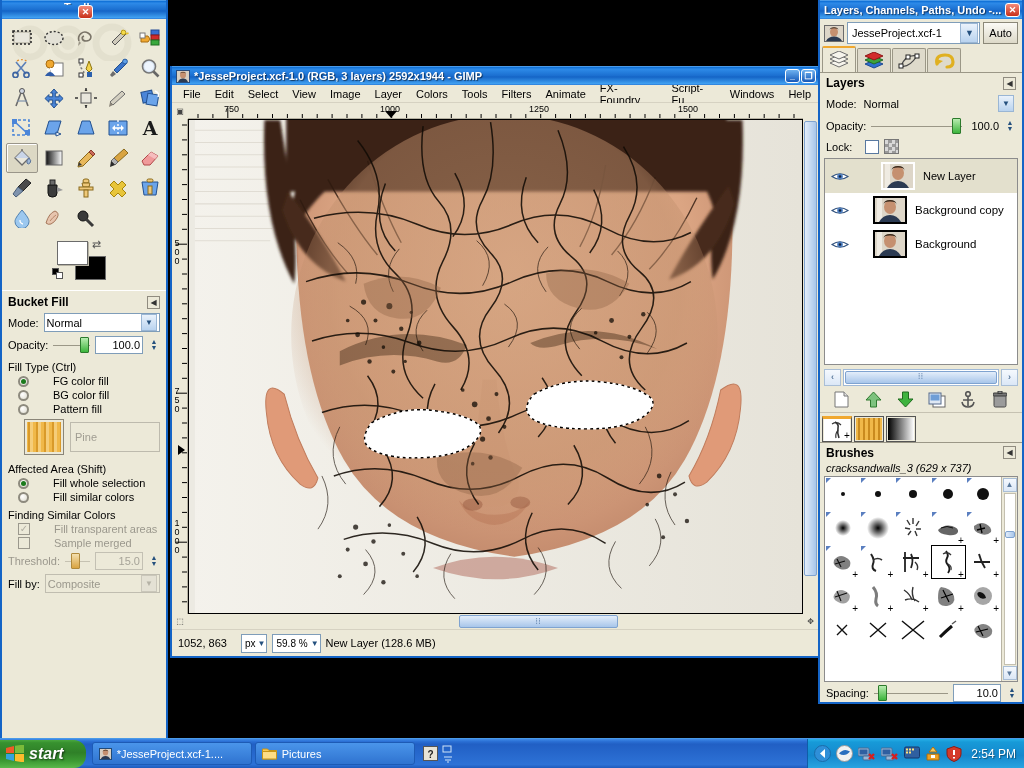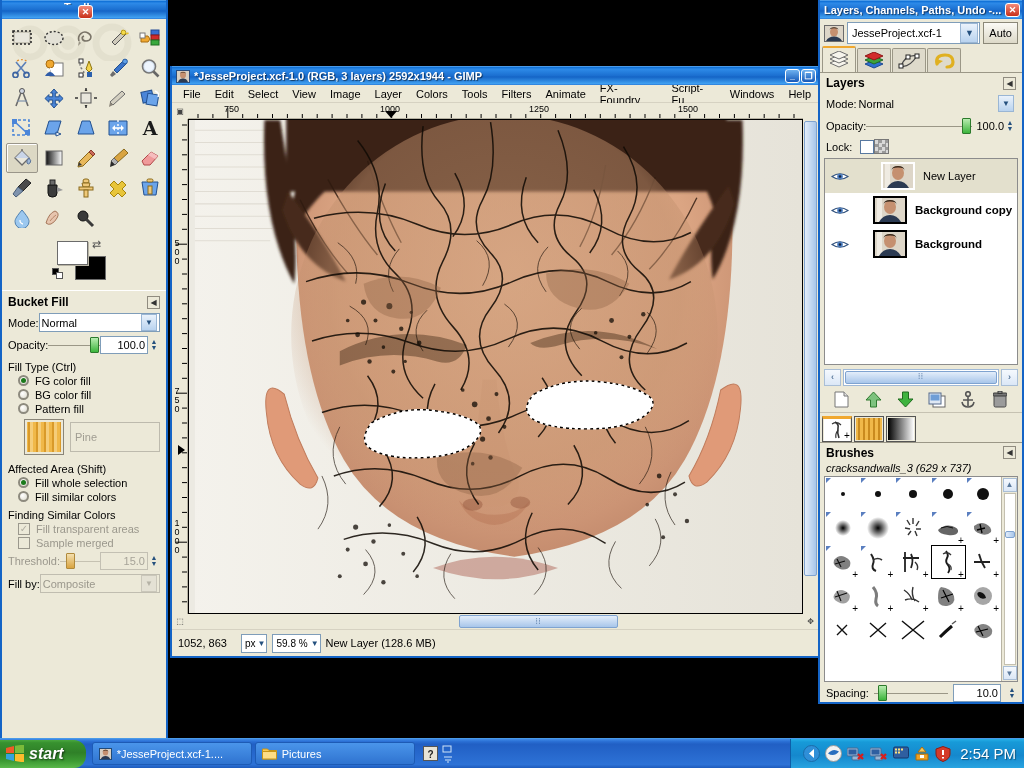--- a/index.html
+++ b/index.html
@@ -71,21 +71,21 @@
   .reset-ic i { position:absolute; display:block; border:1px solid #555; }
   .reset-ic i.b { left:0; top:0; width:7px; height:7px; background:#000; }
   .reset-ic i.w { left:4px; top:4px; width:7px; height:7px; background:#fff; }
 
   .tb-sep { height:1px; background:#aaa696; margin:1px 0 0 0; border-bottom:1px solid #fff; }
 
   
   .opt-header { display:flex; align-items:center; padding:4px 6px 2px 6px; }
   .opt-header b { font-size:12px; color:#000; flex:1; }
   .mini-btn { width:13px; height:13px; border:1px solid #908c80; background:#ece9d8; font-size:8px; display:flex; align-items:center; justify-content:center; color:#333; cursor:pointer; }
-  .row { display:flex; align-items:center; padding:2px 6px; }
+  .row { display:flex; align-items:center; padding:2px 6px; gap:5px; }
   .row label { color:#000; white-space:nowrap; }
   .row.dim label, .dim { color:#9b988d; }
   select.xpsel, .fakesel {
     flex:1; height:19px; border:1px solid #7f9db9; background:#fff;
     font-family:"Liberation Sans",sans-serif; font-size:11px; padding:0 2px;
     display:flex; align-items:center; color:#000;text-align:right;
   }
   .fakesel .caret {
     margin-left:auto; width:16px; height:17px;
     background:linear-gradient(180deg,#eaf2fb,#b9d3ef);
@@ -94,21 +94,21 @@
   }
   .fakesel.dim { background:#ece9d8; border-color:#c0bdb0; color:#9b988d; }
   .fakesel.dim .caret { background:#e4e1d4; border-color:#cac7ba; color:#b5b2a6; }
   .slider { flex:1; position:relative; height:16px; display:flex; align-items:center; }
   .slider .trk { height:1px; background:#9b9787; width:100%; }
   .slider .thumb { position:absolute; width:9px; height:16px; background:linear-gradient(180deg,#b8ecb0,#3cb53c); border:1px solid #2c7a2c; border-radius:1px; }
   .numbox { width:48px; height:18px; border:1px solid #7f9db9; background:#fff; text-align:right; padding:0 2px; display:flex; align-items:center; justify-content:flex-end; font-size:11px; }
   .numbox.dim { background:#ece9d8; border-color:#c3c0b3; color:#a6a398; }
   .spin { width:12px; height:18px; display:flex; flex-direction:column; justify-content:center; align-items:center; color:#24507e; font-size:7px; line-height:6px; }
   .grp-title { padding:5px 6px 1px 6px; font-size:11px; color:#000; }
-  .radio-row { display:flex; align-items:flex-start; gap:6px; padding:1px 6px 1px 16px; }
+  .radio-row { display:flex; align-items:center; gap:24px; padding:1px 6px 1px 16px; }
   .radio { width:11px; height:11px; border-radius:50%; border:2px solid #8d8a7e; background:radial-gradient(circle at 35% 35%,#fff,#dedbcd); position:relative; }
   .radio.on::after { content:""; position:absolute; left:2px; top:2px; width:3px; height:3px; border-radius:50%; background:#1c7a1c; box-shadow:0 0 0 1px #1c7a1c; }
   .chk { width:12px; height:12px; border:1px solid #9b988d; background:#ece9d8; color:#b0ada1; font-size:10px; line-height:10px; text-align:center; }
   .pattern-row { display:flex; align-items:center; gap:6px; padding:3px 6px 3px 22px; }
   .pattern-sw { width:40px; height:36px; border:1px solid #8a8578; background:repeating-linear-gradient(90deg,#f0b849 0 3px,#d99a2a 3px 5px,#f5cd7a 5px 8px); box-shadow: inset 0 0 0 2px #ece9d8; }
   .pat-name { flex:1; height:30px; border:1px solid #bdbaad; background:#ece9d8; color:#a09d92; display:flex; align-items:center; padding:0 4px; }
 
   
   #imgwin {
     position:absolute; left:170px; top:66px; width:650px; height:592px;
@@ -151,21 +151,21 @@
   .dtab.active { background:#ece9d8; border-top:2px solid #f0a830; height:26px; }
   .panel-header { display:flex; align-items:center; padding:3px 6px 2px 6px; }
   .panel-header b { flex:1; font-size:12px; }
   .layers-list { flex:1; margin:2px 4px; background:#fff; border:1px solid #8c8c8c; overflow:hidden; }
   .layer-row { display:flex; align-items:center; height:34px; padding:0 2px; gap:2px; }
   .layer-row.sel { background:#e3e0cd; }
   .eye { width:26px; display:flex; align-items:center; justify-content:center; cursor:pointer; }
   .lthumb { width:34px; height:28px; overflow:hidden; border:2px solid #000; margin-left:18px; }
   .layer-row.sel .lthumb { border:2px solid #fff; margin-left:26px; }
   .lname { padding-left:6px; font-size:11px; white-space:nowrap; overflow:hidden; }
-  .lname.bold { font-weight:bold; font-size:11.5px;text-align:center; }
+  .lname.bold { font-weight:normal; font-size:11.5px;text-align:center; }
   .dock-scroller { display:flex; align-items:center; gap:2px; padding:2px 4px; }
   .ds-btn { width:17px; height:17px; border:1px solid #a9bed6; background:linear-gradient(180deg,#f5f9fe,#dbe7f6); display:flex;align-items:center;justify-content:center; color:#5c7a9c; font-size:9px; font-weight:bold; cursor:pointer;}
   .ds-track { flex:1; height:17px; border:1px solid #9fb8d6; background:#fff; display:flex; align-items:center; }
   .ds-thumb { flex:1; height:13px; margin:0 1px; background:linear-gradient(180deg,#e3edfa,#a8c6ea); border:1px solid #7fa3d0; border-radius:2px; display:flex;align-items:center;justify-content:center;color:#4a6f9c;font-size:8px;letter-spacing:1px;}
   .layer-btns { display:flex; align-items:center; justify-content:space-around; padding:2px 6px; border-bottom:1px solid #c6c2b2; }
   .lbtn { width:24px; height:20px; display:flex;align-items:center;justify-content:center; cursor:pointer; }
   .brush-tabs { display:flex; align-items:flex-end; height:30px; padding-left:2px; border-bottom:1px solid #9b9787; }
   .btab { width:30px; height:26px; margin-right:2px; border:1px solid #555; display:flex;align-items:center;justify-content:center; cursor:pointer; overflow:hidden;}
   .btab.active { border-top:3px solid #f0a830; }
   .brush-name { padding:0 6px 2px 6px; font-size:11px; font-style:italic; }
@@ -196,24 +196,24 @@
     text-shadow:1px 1px 2px rgba(0,0,0,.6); cursor:pointer;
   }
   .tb-task {
     height:23px; min-width:160px; max-width:172px; margin-right:3px; padding:0 6px;
     background:linear-gradient(180deg,#4a95ea,#2f73d0);
     border:1px solid #1d5bb5; border-radius:3px;
     display:flex; align-items:center; gap:5px; color:#fff; font-size:11px; cursor:pointer;
     white-space:nowrap; overflow:hidden;
   }
   .tray {
-    margin-left:auto; height:30px; padding:0 8px 0 12px;
+    margin-left:auto; height:30px; padding:0 8px 0 6px;
     background: linear-gradient(180deg,#27b0e8 0%,#179ad8 10%,#1588cd 55%,#2aa6e2 100%);
     border-left:1px solid #0e5ea8;
-    display:flex; align-items:center; gap:5px; color:#fff; font-size:15px;
+    display:flex; align-items:center; gap:5px; color:#fff; font-size:12px;
   }
   .tray .clock { margin-left:4px; text-shadow:1px 1px 1px rgba(0,0,0,.4); }
   .qlbar { display:flex; align-items:center; gap:4px; padding:0 5px; }
 </style>
 </head>
 <body>
 
 <div id="root">
   <div class="desktop"></div>
 

